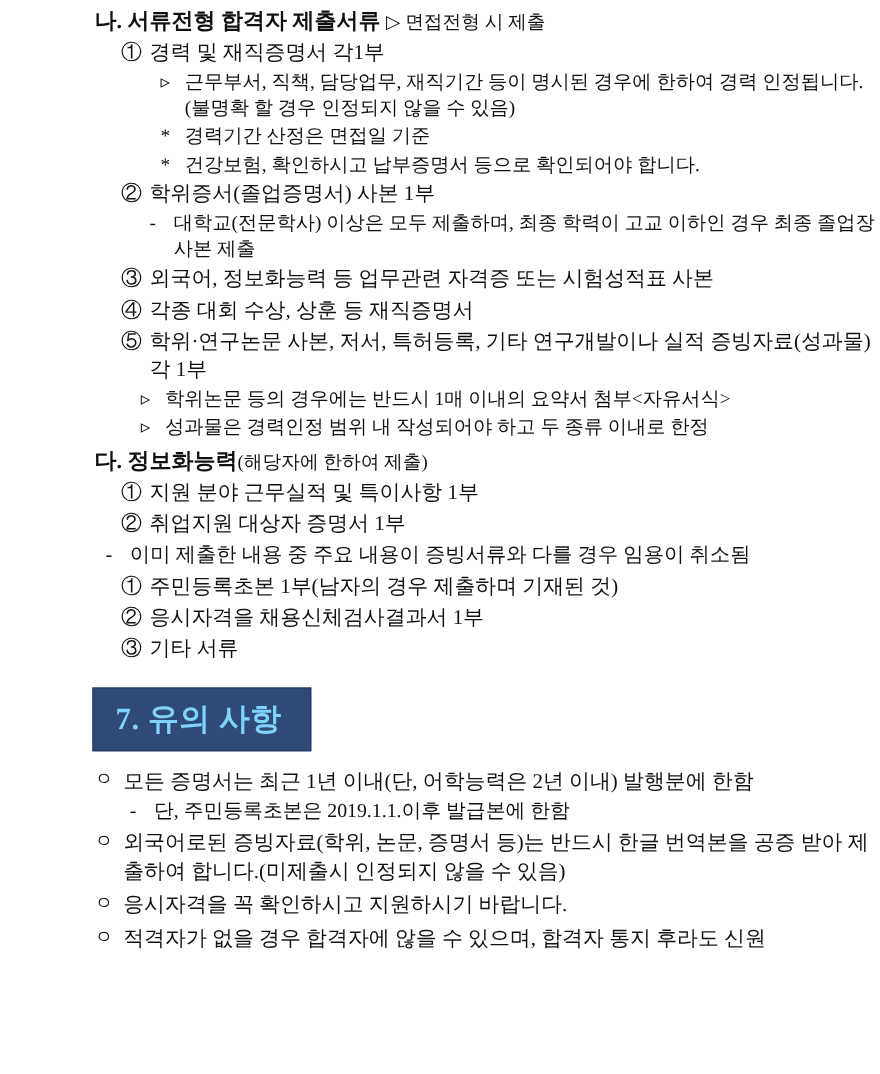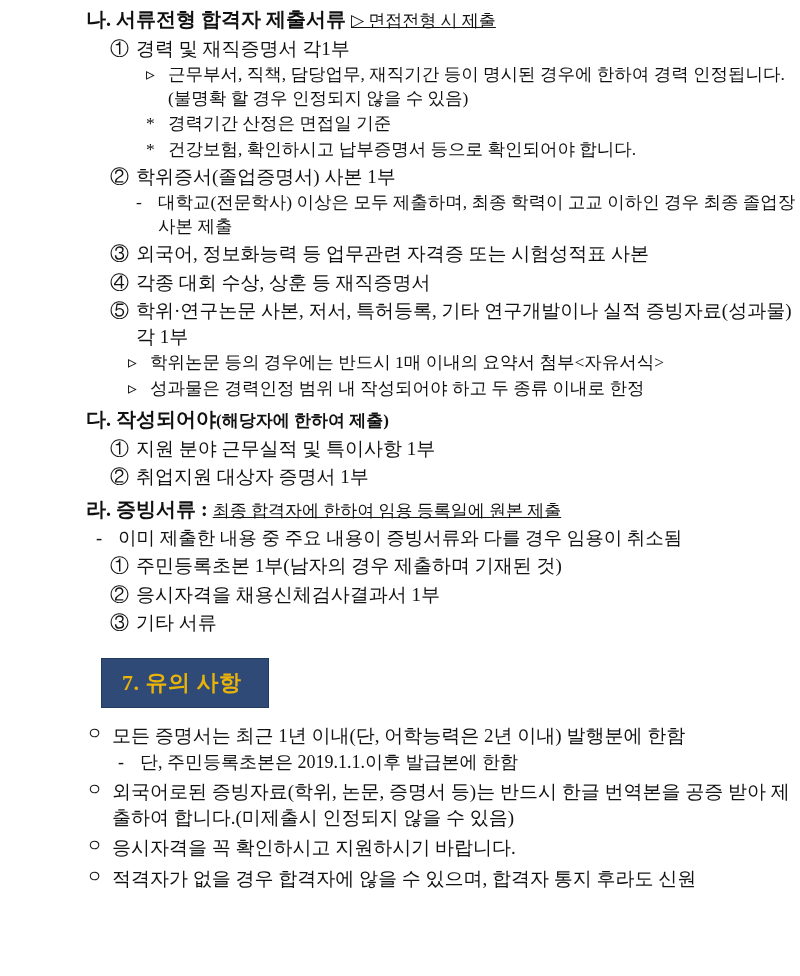--- a/index.html
+++ b/index.html
@@ -38,27 +38,26 @@
   
   .h-sec {
     font-weight: bold;
     font-size: 20px;
     margin-left: 86px;
     margin-top: 6px;
   }
   .h-sec .marker { width: 0; }
   .h-sec .text { white-space: nowrap; }
   .h-sec .sub {
-    font-weight: bold;
+    font-weight: normal;
     font-size: 17px;
   }
   .h-sec .arrowtail {
     font-weight: normal;
     font-size: 17px;
-    text-decoration: underline;
   }
   
   .lvl1 {
     font-size: 19px;
     margin-left: 110px;
     margin-top: 3px;
   }
   .lvl1 .marker { width: 26px; }
   
   .lvl2 {
@@ -101,27 +100,26 @@
   }
   .lvl-o-sub .marker { width: 22px; }
   
   .banner-wrap {
     margin-top: 22px;
     margin-left: 84px;
   }
   .banner {
     display: inline-block;
     background: #2f4a77;
-    color: #eab308;
+    color: #7dd3fc;
     font-weight: bold;
-    font-size: 22px;
+    font-size: 28px;
     padding: 9px 26px 9px 20px;
     letter-spacing: 0.5px;
     border: 1px solid #233a60;
-    margin-left: 17px;
   }
   .spacer-10 { height: 10px; }
 </style>
 </head>
 <body>
 
 <div class="page">
 
   <div class="row h-sec">
     <span class="marker"></span>
@@ -174,39 +172,32 @@
     <span class="text">학위논문 등의 경우에는 반드시 1매 이내의 요약서 첨부&lt;자유서식&gt;</span>
   </div>
   <div class="row lvl2c">
     <span class="marker">▹</span>
     <span class="text">성과물은 경력인정 범위 내 작성되어야 하고 두 종류 이내로 한정</span>
   </div>
 
   <div class="row h-sec">
     <span class="marker"></span>
     <span class="text">
-      <span>다. 작성되어야</span><span class="sub">(해당자에 한하여 제출)</span>
+      <span>다. 정보화능력</span><span class="sub">(해당자에 한하여 제출)</span>
     </span>
   </div>
   <div class="row lvl1">
     <span class="marker">①</span>
     <span class="text">지원 분야 근무실적 및 특이사항 1부</span>
   </div>
   <div class="row lvl1">
     <span class="marker">②</span>
     <span class="text">취업지원 대상자 증명서 1부</span>
   </div>
 
-  <div class="row h-sec">
-    <span class="marker"></span>
-    <span class="text">
-      <span>라. 증빙서류 :</span>
-      <span class="arrowtail">최종 합격자에 한하여 임용 등록일에 원본 제출</span>
-    </span>
-  </div>
   <div class="row lvl-dash">
     <span class="marker">-</span>
     <span class="text">이미 제출한 내용 중 주요 내용이 증빙서류와 다를 경우 임용이 취소됨</span>
   </div>
   <div class="row lvl1">
     <span class="marker">①</span>
     <span class="text">주민등록초본 1부(남자의 경우 제출하며 기재된 것)</span>
   </div>
   <div class="row lvl1">
     <span class="marker">②</span>

